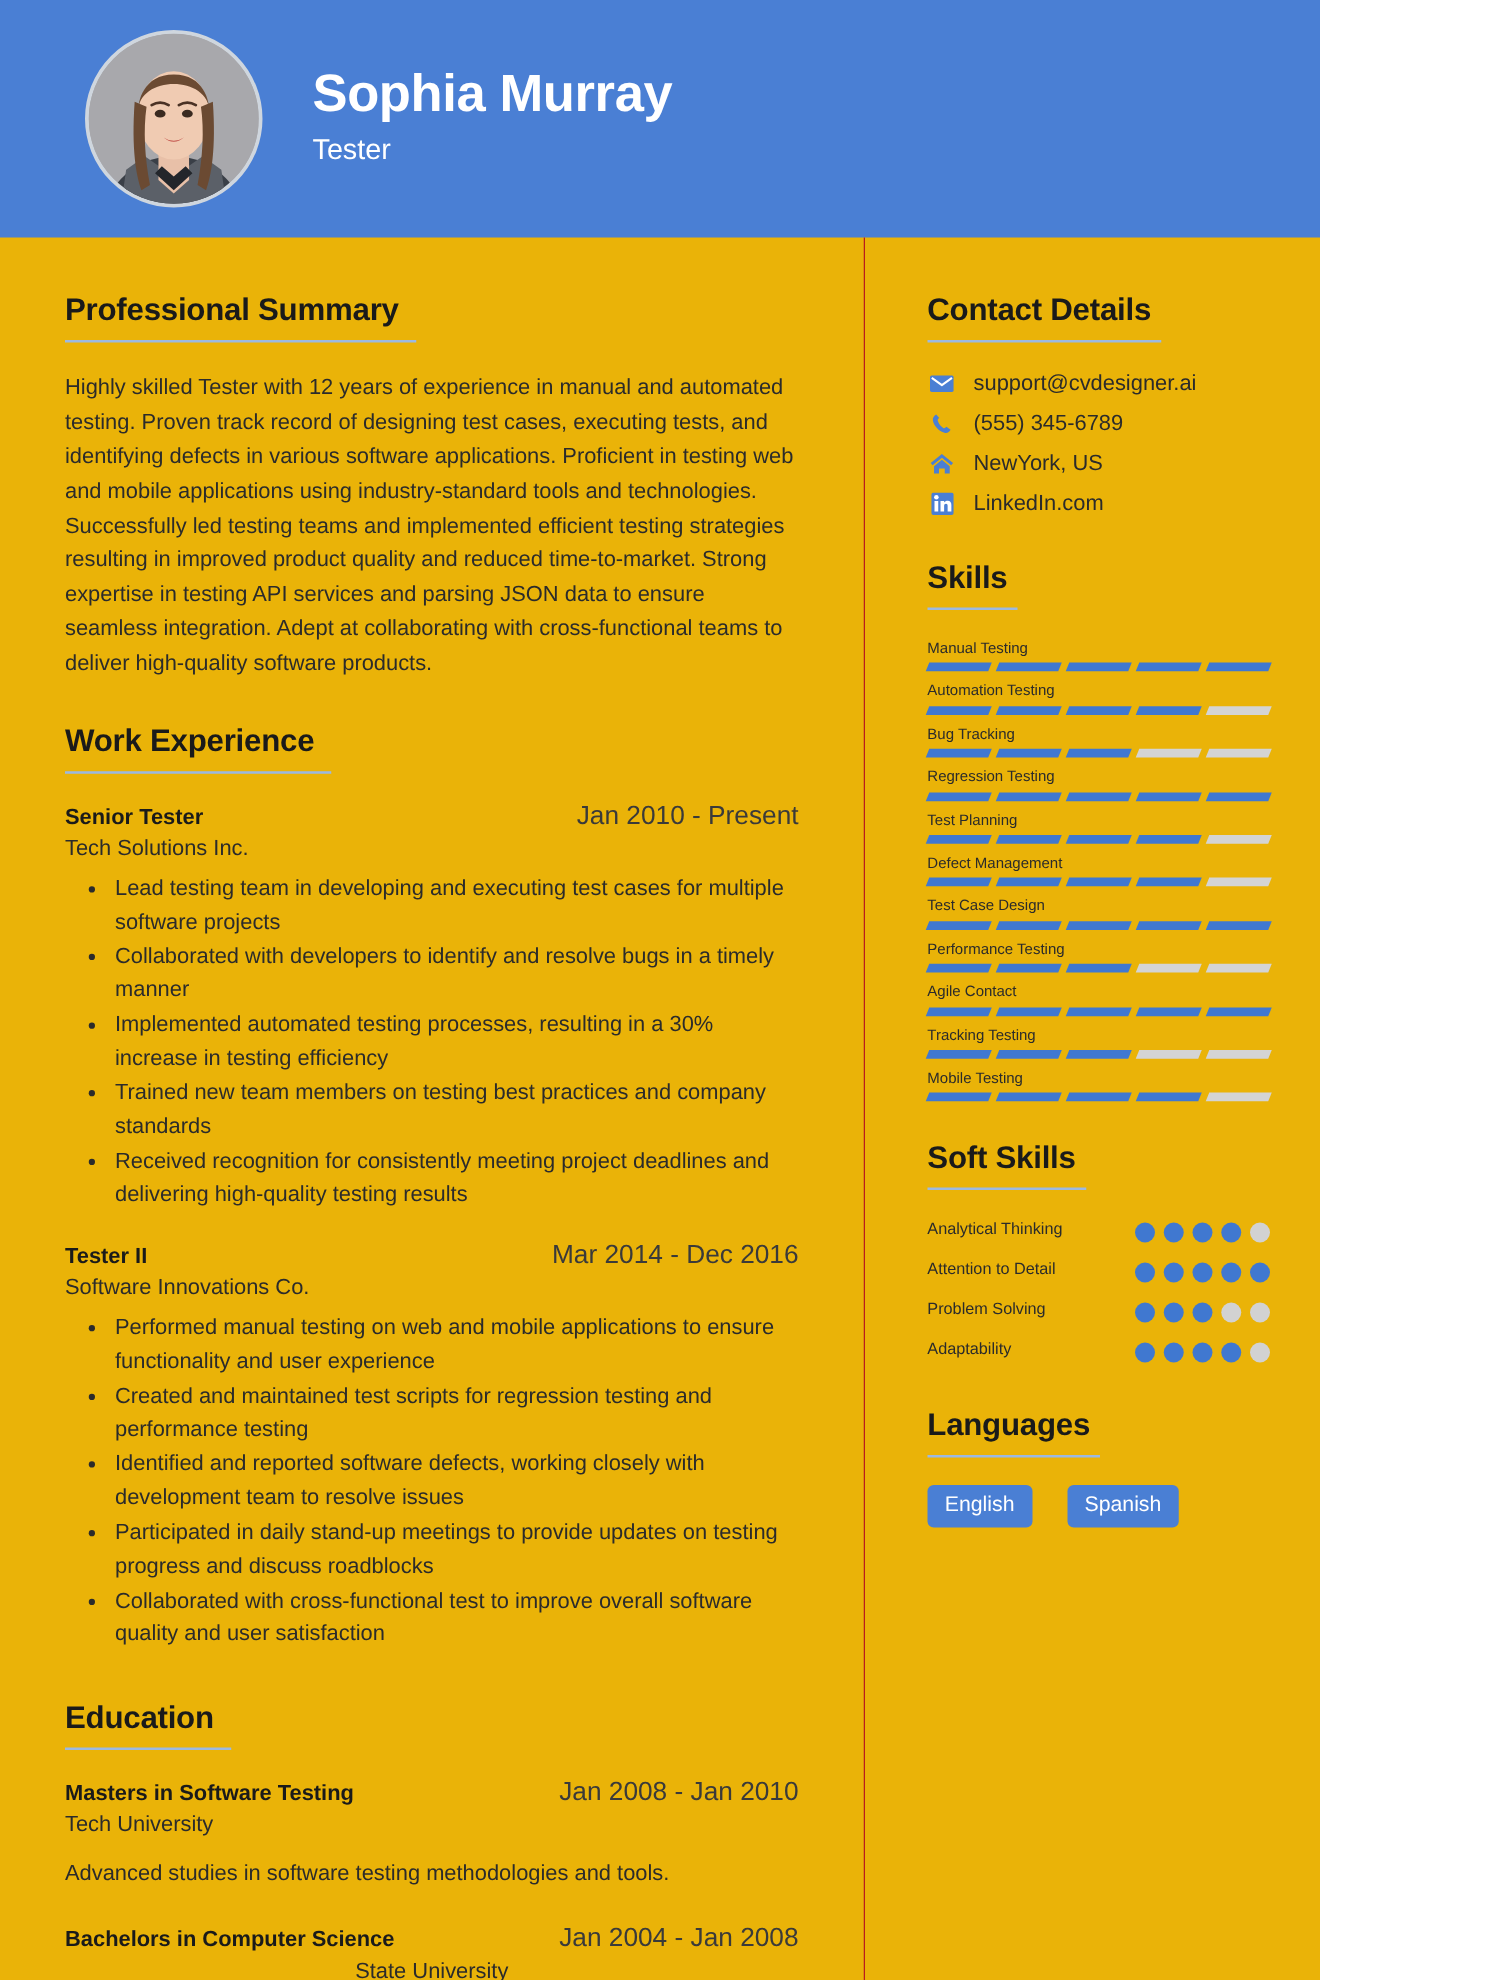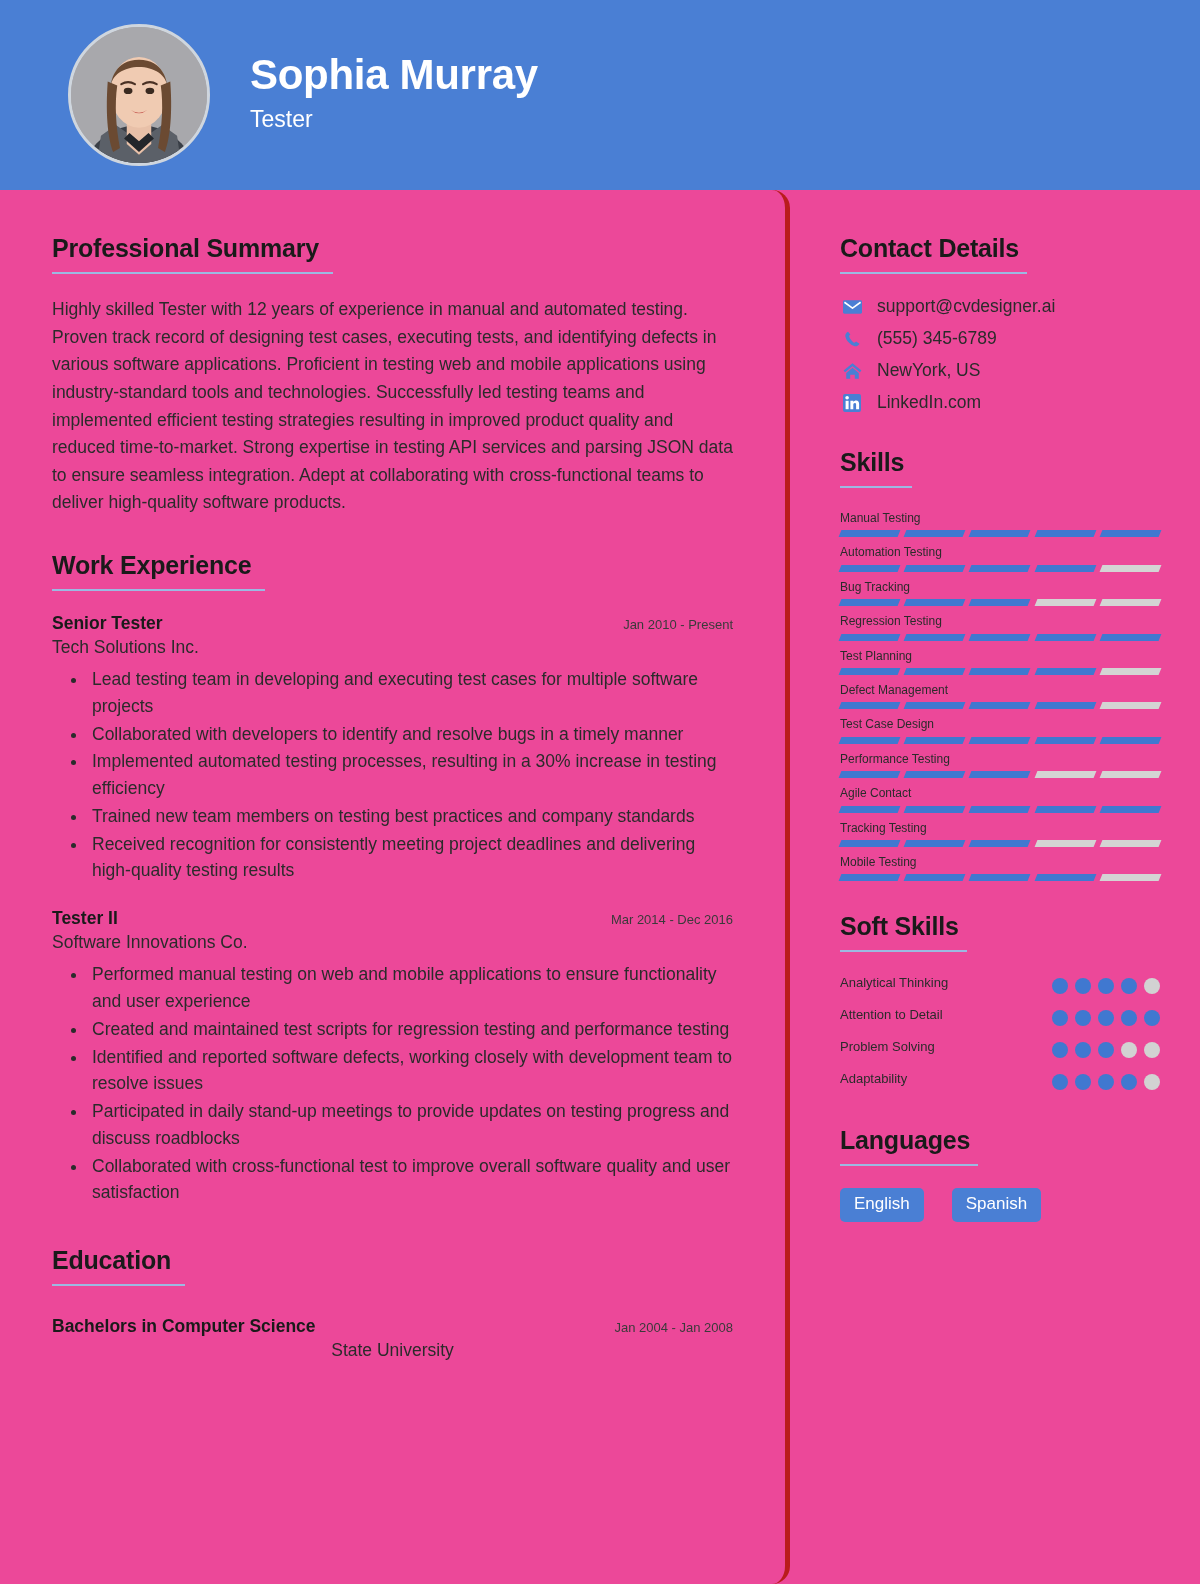--- a/index.html
+++ b/index.html
@@ -2,21 +2,21 @@
 <html><head>
 <meta charset="utf-8">
 <style>
   * { box-sizing: border-box; margin: 0; padding: 0; }
   html, body {
     width: 1200px; height: 1584px;
     background: #ffffff;
     font-family: "Liberation Sans", sans-serif;
     overflow: hidden;
   }
-  .page { width: 1200px; height: 1584px; position: relative; background: #ec4899; }
+  .page { width: 1056px; height: 1584px; position: relative; background: #eab308; }
 
   
   .header {
     height: 190px;
     background: #4a7fd4;
     display: flex;
     align-items: center;
     padding-left: 68px;
   }
   .avatar {
@@ -37,22 +37,21 @@
   .role {
     font-size: 23px; color: #ffffff; font-weight: 400;
     margin-top: 9px; line-height: 1.1;
   }
 
   
   .body-wrap { display: flex; height: 1394px; }
   .main-col {
     width: 790px;
     padding: 44px 52px 0 52px;
-    border-right: 5px solid #b91c1c;
-    border-radius: 18px;
+    border-right: 1px solid #b91c1c;
   }
   .side-col {
     width: 410px;
     padding: 44px 40px 0 50px;
   }
 
   
   .sec-h {
     font-size: 25px; font-weight: bold; color: #1a1a1a;
     letter-spacing: -0.2px; display: inline-block;
@@ -67,21 +66,21 @@
     font-size: 17.5px; line-height: 1.58; color: #2b2b2b;
     text-align: left;
   }
 
   
   .block { margin-bottom: 6px; }
   .block-top {
     display: flex; justify-content: space-between; align-items: baseline;
   }
   .block-title { font-size: 17.5px; font-weight: bold; color: #1a1a1a; }
-  .block-date { font-size: 13px; color: #3a3a3a; white-space: nowrap; }
+  .block-date { font-size: 21px; color: #3a3a3a; white-space: nowrap; }
   .block-sub { font-size: 17.5px; color: #2b2b2b; margin-top: 3px; }
   .bullets { margin: 8px 0 0 0; padding-left: 36px; }
   .bullets li {
     font-size: 17.5px; line-height: 1.53; color: #2b2b2b;
     margin-bottom: 1px; padding-left: 4px;
   }
   .edu-desc { font-size: 17.5px; color: #2b2b2b; margin-top: 18px; }
   .sec-gap { height: 34px; }
   .sec-gap-sm { height: 24px; }
 
@@ -203,20 +202,28 @@
             </ul>
           </div>
         </div>
 
       <div class="sec-gap"></div>
 
       <div class="sec-h-wrap">
         <div class="sec-h">Education</div>
       </div>
       <div id="education-list">
+          <div class="block">
+            <div class="block-top">
+       <div class="block-title">Masters in Software Testing</div>
+       <div class="block-date">Jan 2008 - Jan 2010</div>
+     </div>
+     <div class="block-sub">Tech University</div>
+            <div class="edu-desc">Advanced studies in software testing methodologies and tools.</div>
+          </div>
           <div class="block" style="margin-top: 30px; text-align: center;">
             <div class="block-top">
        <div class="block-title">Bachelors in Computer Science</div>
        <div class="block-date">Jan 2004 - Jan 2008</div>
      </div>
      <div class="block-sub">State University</div>
           </div>
         </div>
 
     </div>

